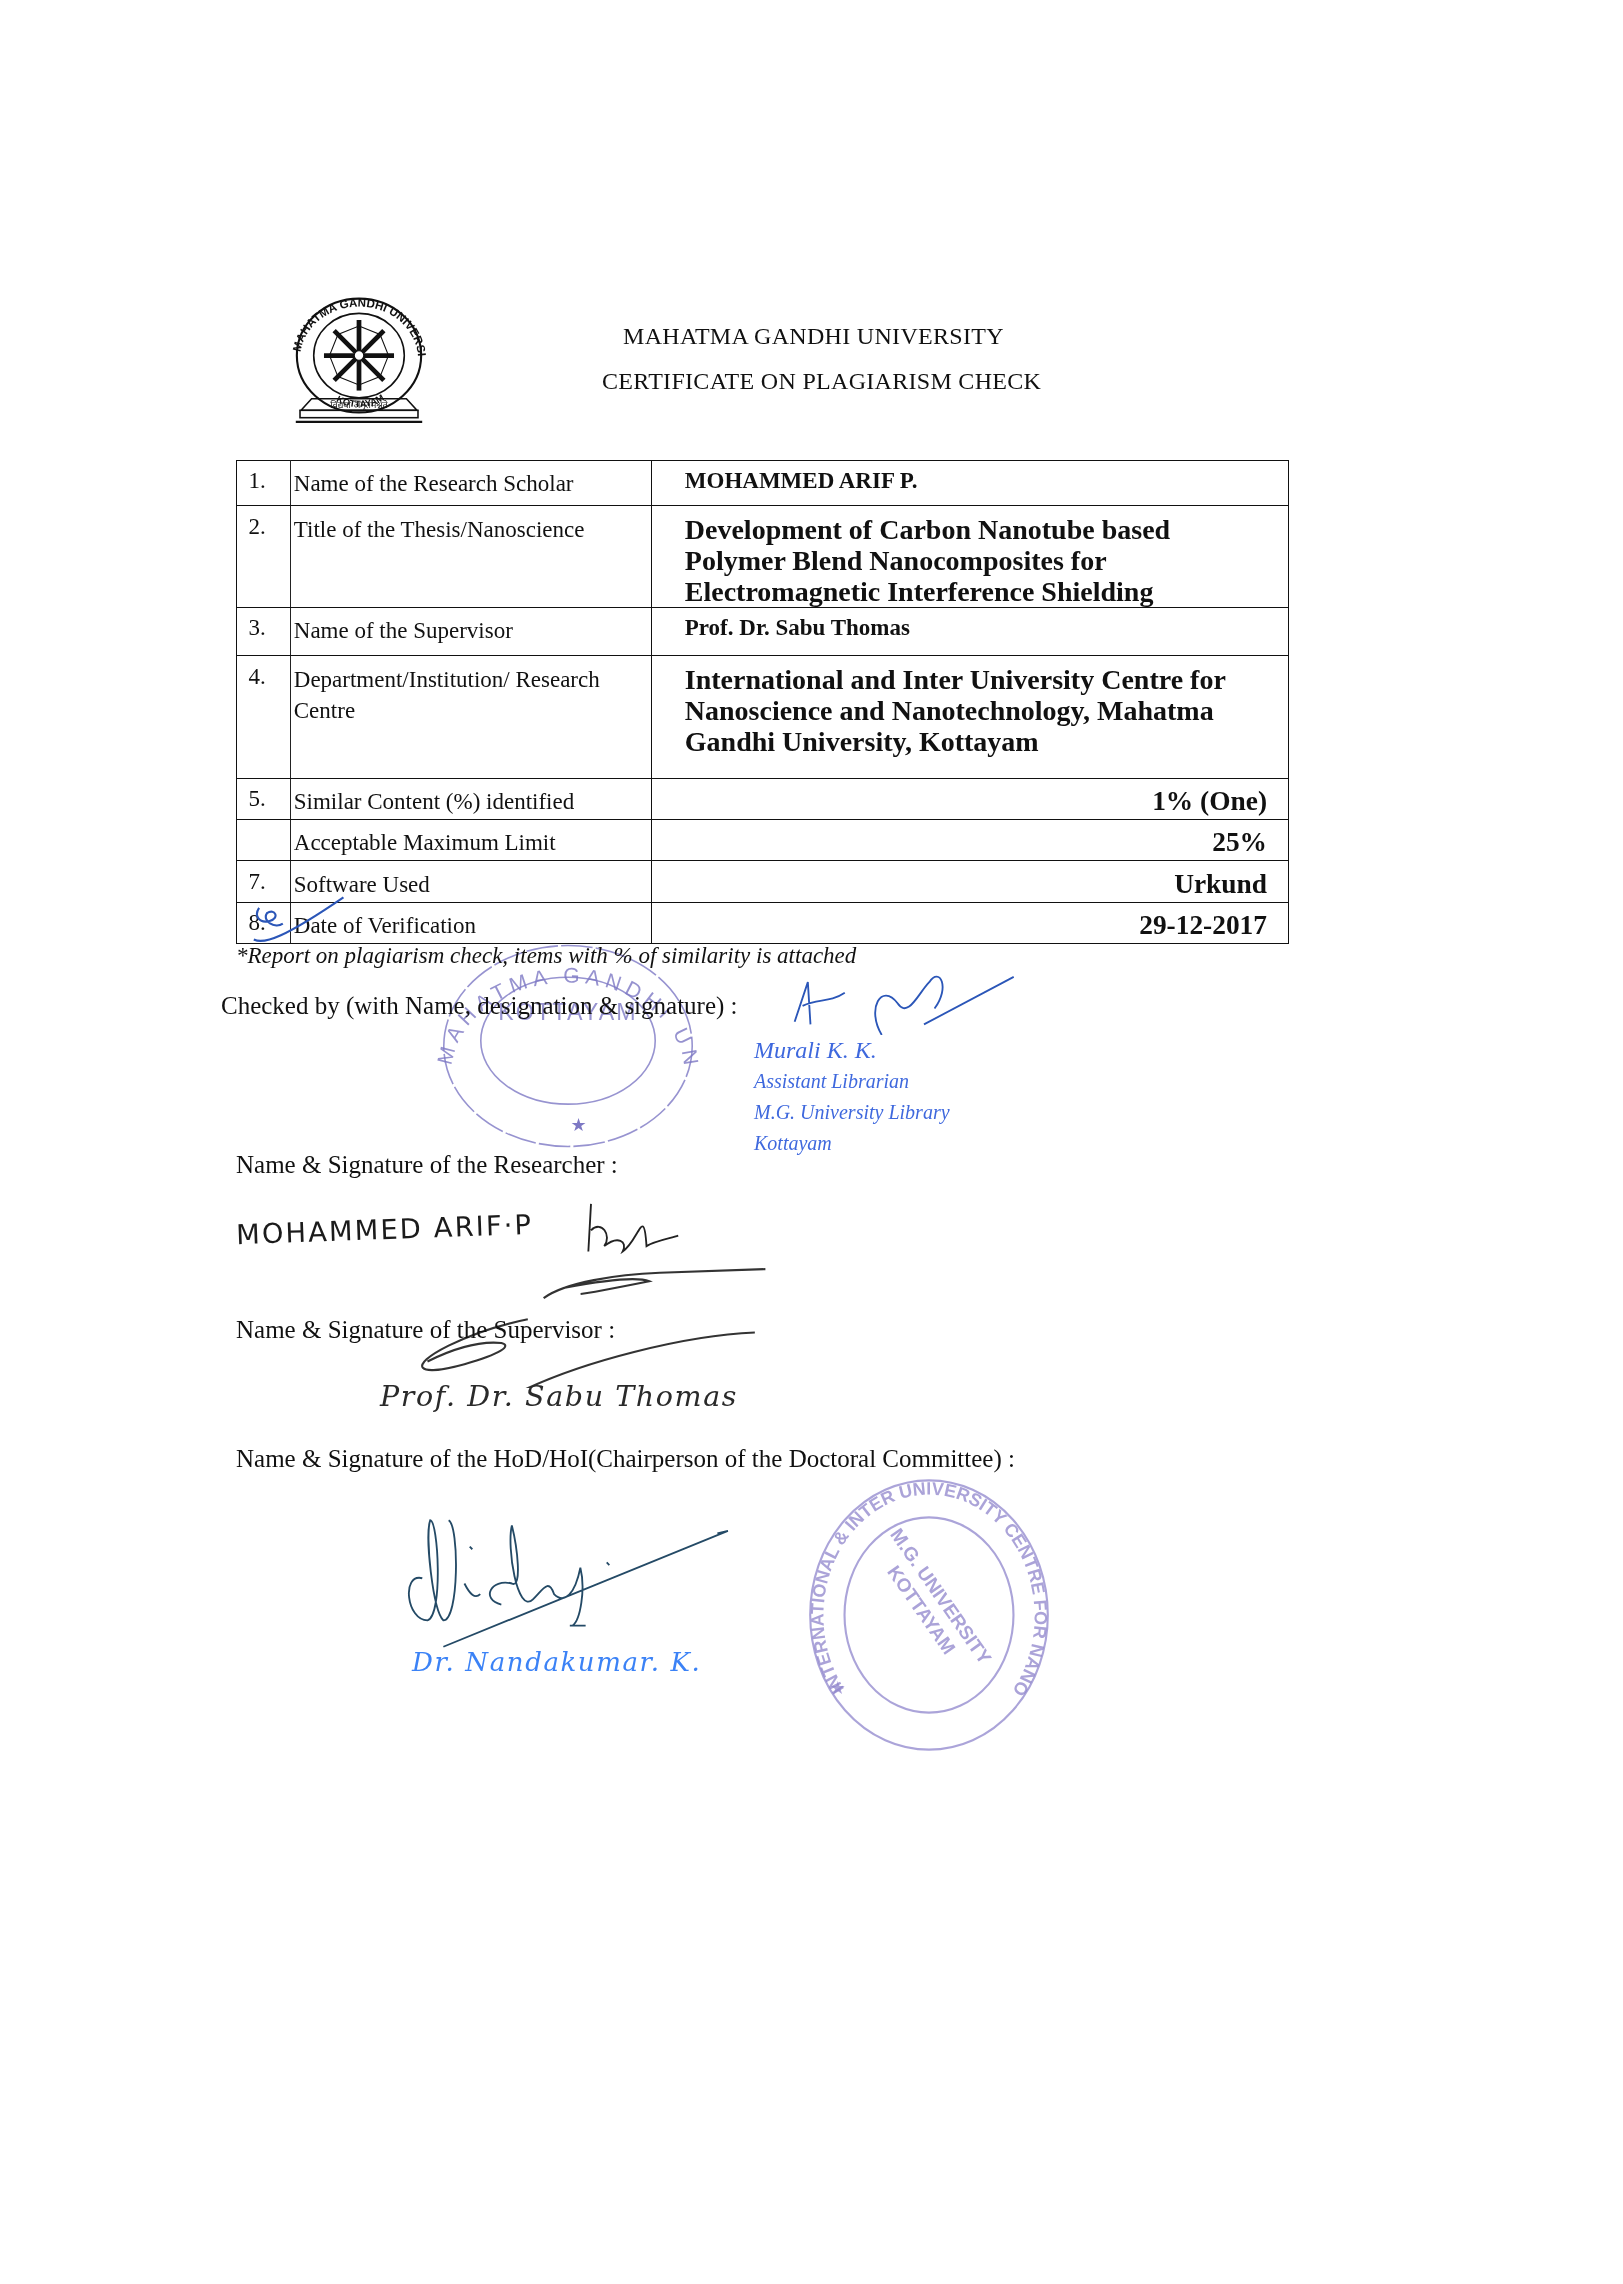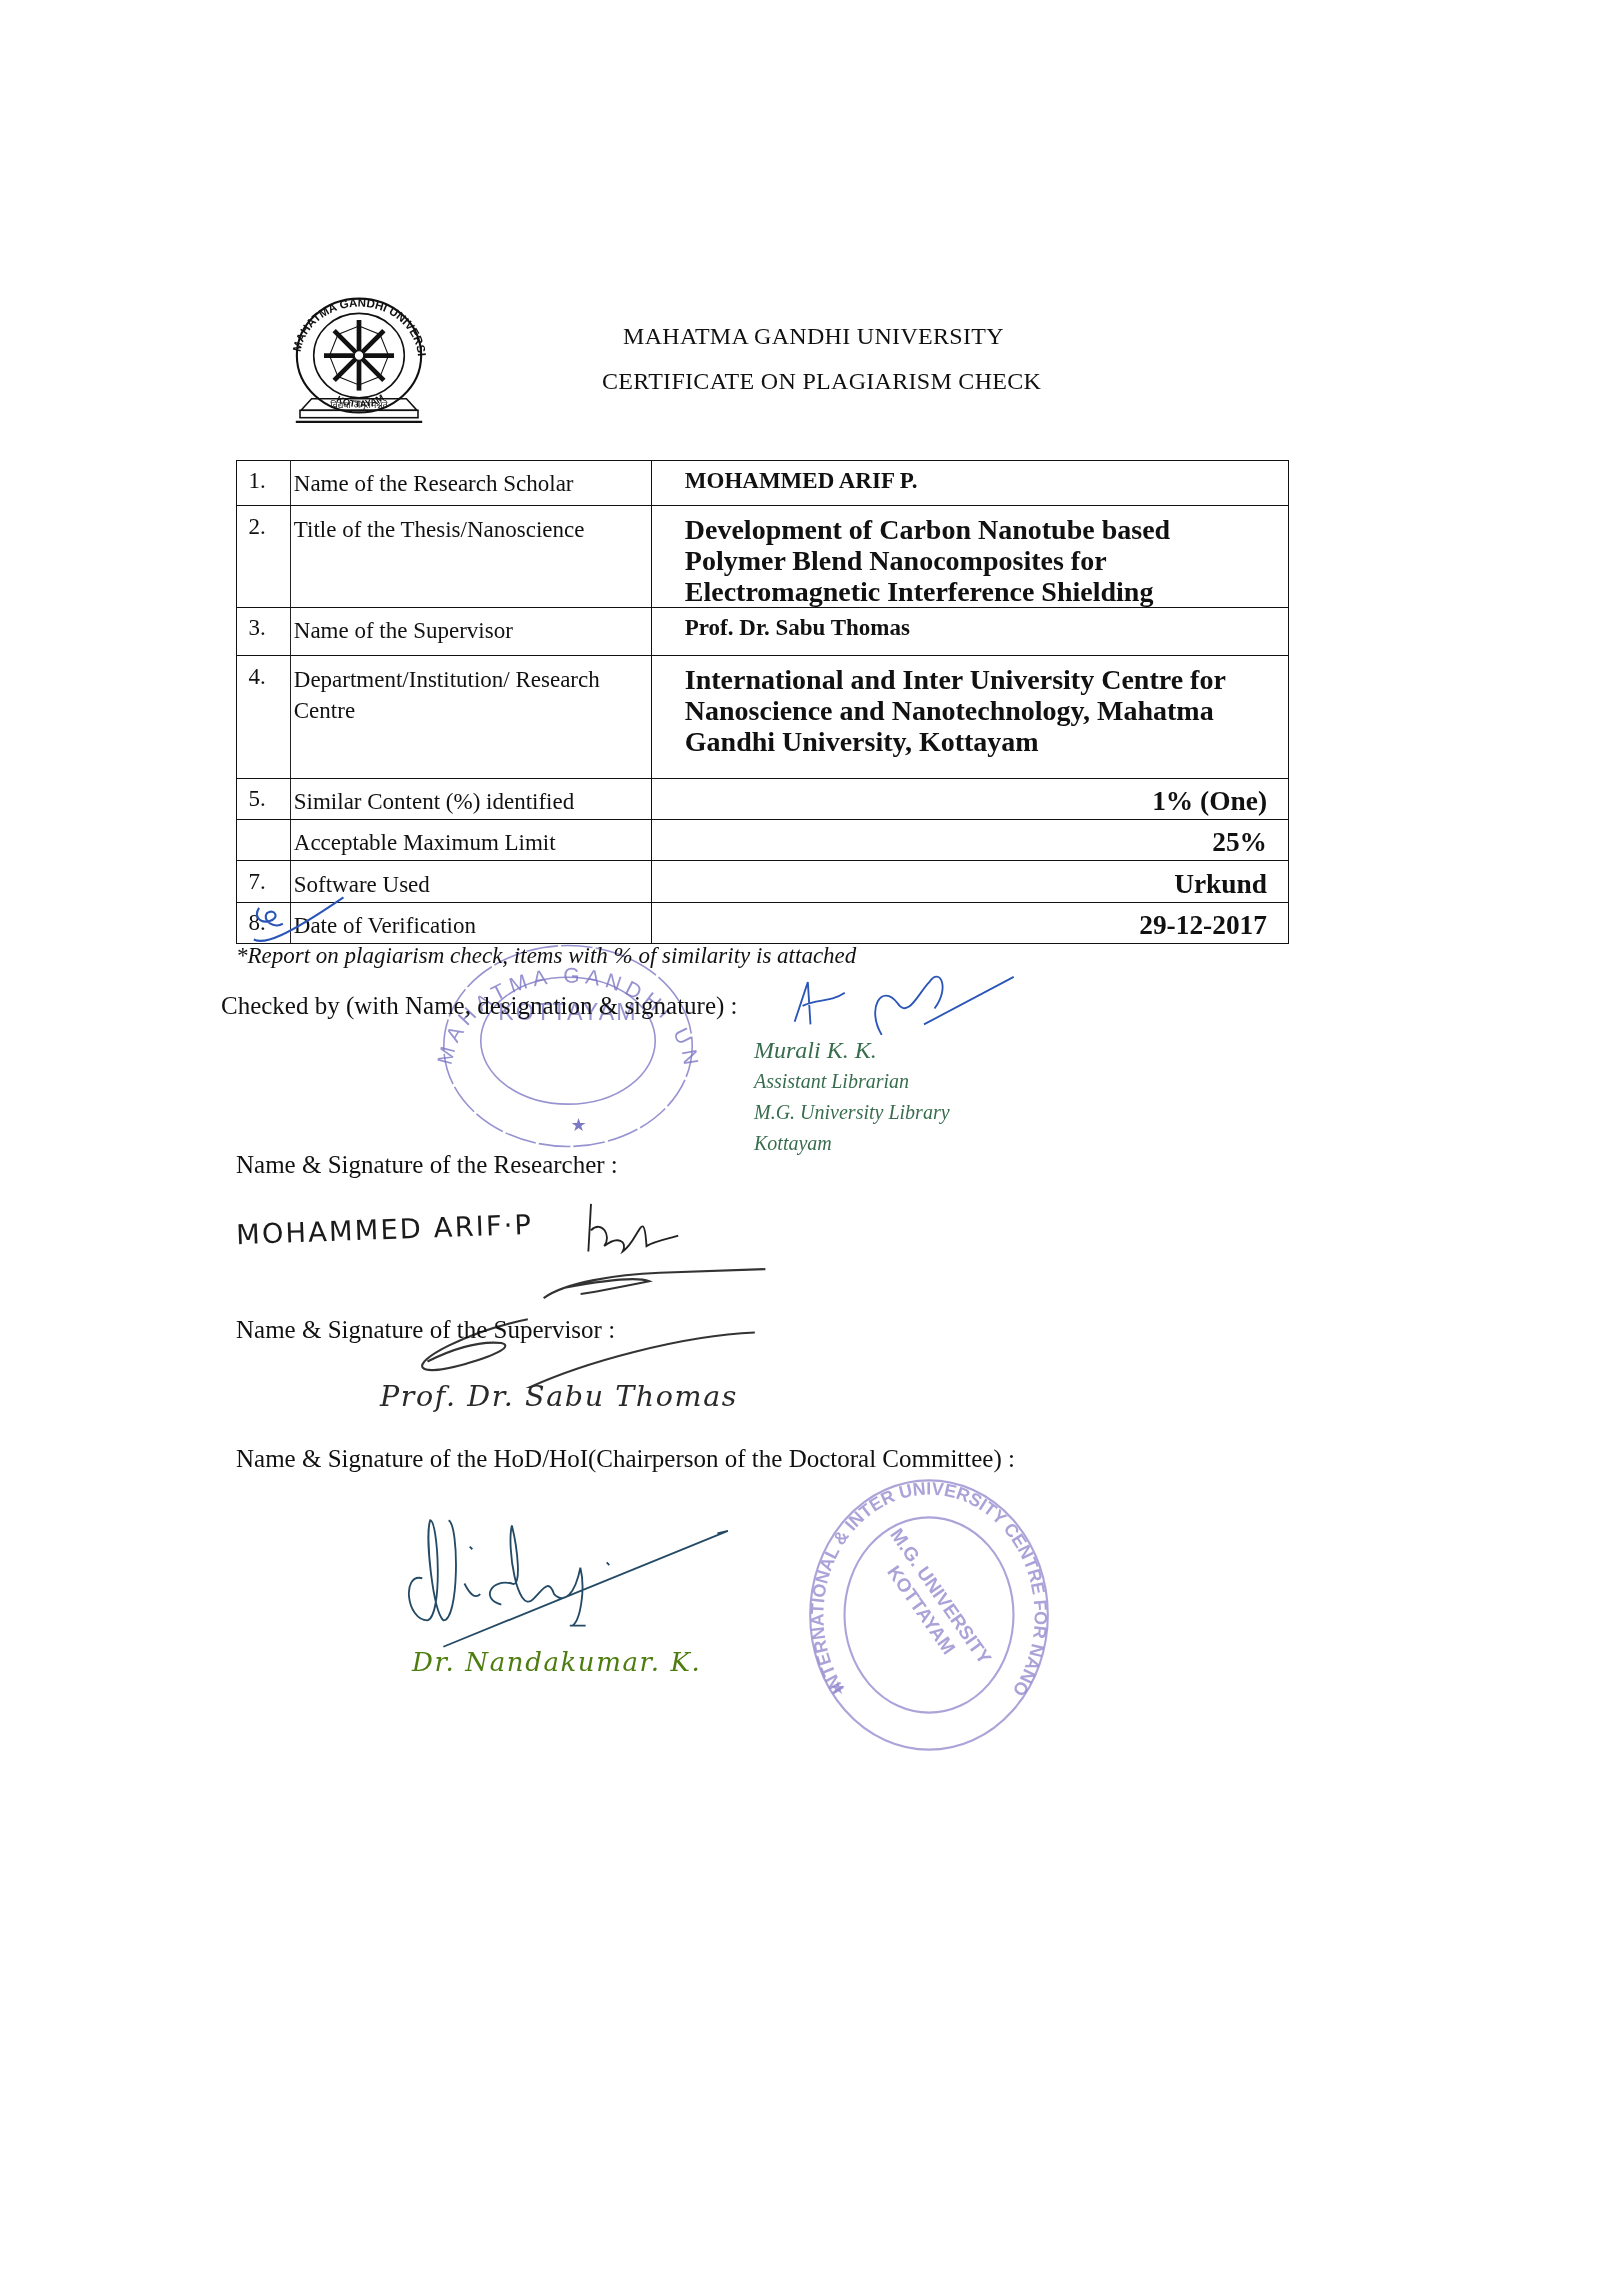--- a/index.html
+++ b/index.html
@@ -19,37 +19,37 @@
   .v-small { font-size: 28px; line-height: 31px; }
   .v-xl { font-size: 27.4px; text-align: right; }
   tr.r1 td { height: 37px; }
   tr.r2 td { height: 92px; }
   tr.r3 td { height: 40px; }
   tr.r4 td { height: 114px; }
   tr.r5 td, tr.r6 td, tr.r7 td, tr.r8 td { height: 33px; }
   
   .note { left: 236px; top: 943px; font-size: 23px; font-style: italic; white-space: nowrap; }
   .checked { left: 221px; top: 992px; font-size: 25px; white-space: nowrap; }
-  .checker-stamp { left: 754px; top: 1035px; font-style: italic; color: #14532d; font-size: 20px; line-height: 31px; opacity: 0.85; }
+  .checker-stamp { left: 754px; top: 1035px; font-style: italic; color: #1d4ed8; font-size: 20px; line-height: 31px; opacity: 0.85; }
   .checker-stamp .name { font-size: 24px; }
   .lib-seal { left: 420px; top: 935px; width: 296px; height: 222px; }
   .initials-sig { left: 243px; top: 892px; width: 106px; height: 58px; }
   .checker-sig { left: 792px; top: 961px; width: 227px; height: 74px; }
   
   .res-label { left: 236px; top: 1151px; font-size: 25px; white-space: nowrap; }
   .res-hand { left: 236px; top: 1214px; font-size: 27.4px; font-family: "DejaVu Sans", sans-serif; color: #1b1b1b; letter-spacing: 2.1px; transform: rotate(-2deg); white-space: nowrap; }
   .res-sig { left: 575px; top: 1188px; width: 106px; height: 74px; }
   
   .sup-label { left: 236px; top: 1316px; font-size: 25px; white-space: nowrap; }
   .sup-sig { left: 343px; top: 1240px; width: 528px; height: 148px; }
   .sup-hand { left: 380px; top: 1380px; font-size: 28.5px; font-style: italic; font-family: "DejaVu Serif", serif; color: #2a2a2a; letter-spacing: 1.6px; white-space: nowrap; }
   
   .hod-label { left: 236px; top: 1445px; font-size: 25px; white-space: nowrap; }
   .hod-sig { left: 385px; top: 1515px; width: 396px; height: 137px; }
-  .hod-hand { left: 412px; top: 1647px; font-size: 26px; font-style: italic; font-family: "DejaVu Serif", serif; color: #4d7c0f; letter-spacing: 1.6px; white-space: nowrap; }
+  .hod-hand { left: 412px; top: 1647px; font-size: 26px; font-style: italic; font-family: "DejaVu Serif", serif; color: #3b82f6; letter-spacing: 1.6px; white-space: nowrap; }
   .centre-seal { left: 797px; top: 1467px; width: 264px; height: 296px; }
 </style>
 </head>
 <body>
 
 <div class="abs logo">
   <svg width="158" height="143" viewBox="0 0 300 270">
     <defs>
       <path id="ringTop" d="M 38 125 A 112 100 0 0 1 262 125"></path>
       <path id="ringBot" d="M 80 180 A 80 70 0 0 0 220 180"></path>

